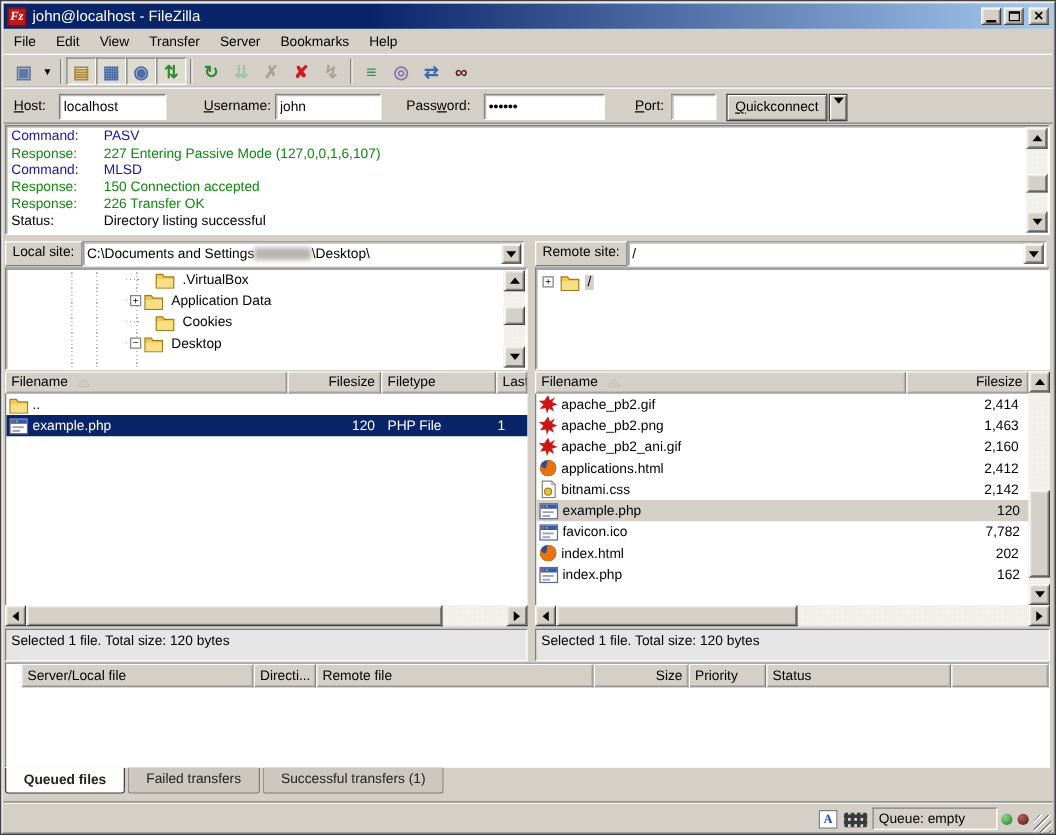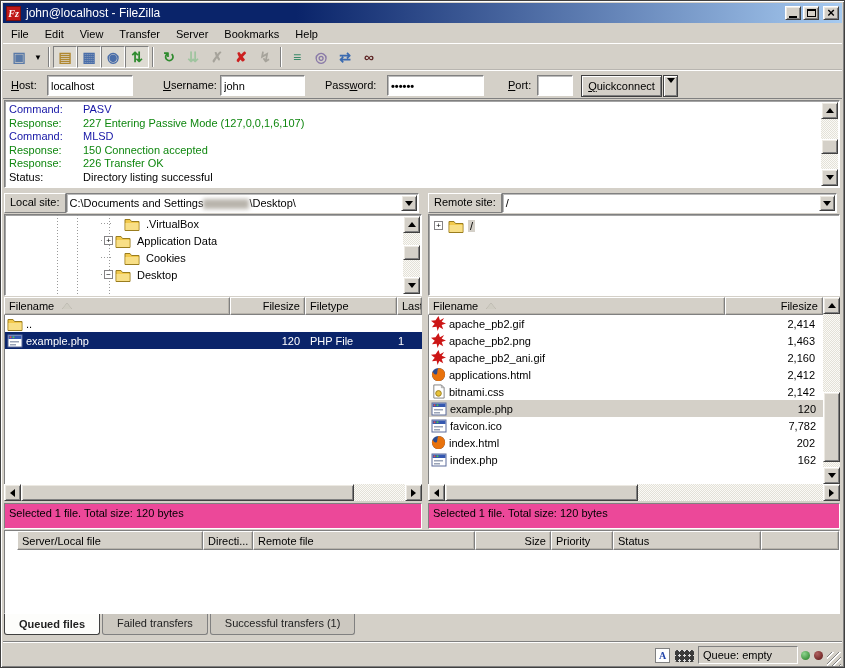--- a/index.html
+++ b/index.html
@@ -117,21 +117,21 @@
 
   .listbody { position:absolute; left:0; top:122px; height:169px; background:#fff;
               border-left:1px solid #808080; overflow:hidden; }
   .frow { height:17px; display:flex; align-items:center; white-space:nowrap; }
   .frow svg { flex:none; margin:0 3px 0 2px; }
   .fcell { overflow:hidden; white-space:nowrap; flex:none; }
   .fcell.right { text-align:right; padding-right:6px; }
   .frow.sel-active { background:#0a246a; color:#fff; }
   .frow.sel-inactive { background:#d4d0c8; }
 
-  .statusline { position:absolute; left:0; right:0; top:310px; height:26px; background:#ec4899;
+  .statusline { position:absolute; left:0; right:0; top:310px; height:26px; background:#e5e5e5;
                 border:1px solid; border-color:#808080 #fff #fff #808080; padding:3px 4px; white-space:nowrap; overflow:hidden; }
 
   
   .queuewrap { position:absolute; left:3px; top:529px; width:836px; height:84px;
                border:1px solid; border-color:#808080 #fff #fff #808080; background:#fff;padding-left:12px; }
   .qheader { display:flex; height:19px; overflow:hidden; }
   .qbody { height:63px; background:#fff; }
   .tabs { position:absolute; left:3px; top:613px; height:21px; display:flex; }
   .tab { padding:3px 14px 0 14px; margin-right:2px; background:#ccc8c0; border:1px solid #808080; border-top:none;
          border-radius:0 0 3px 3px; color:#222; }

